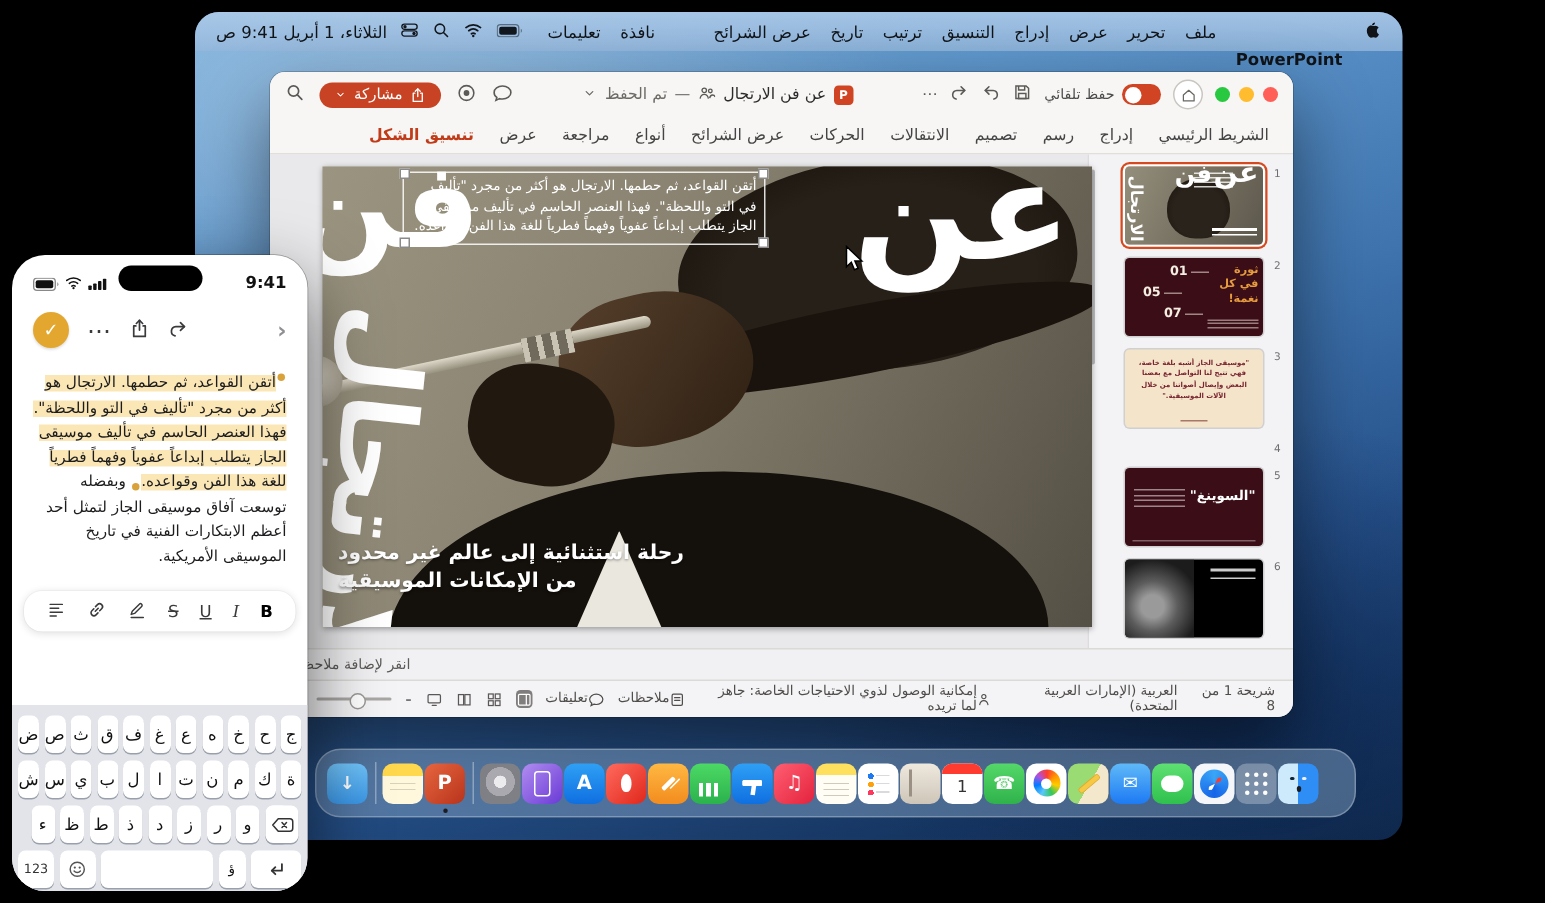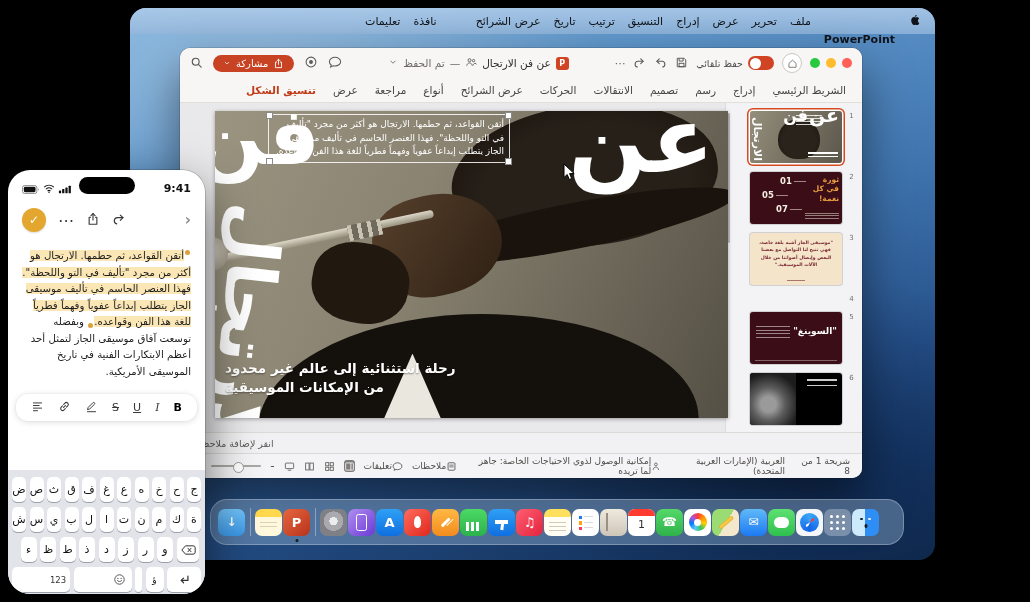--- a/index.html
+++ b/index.html
@@ -192,21 +192,21 @@
     height:27px;display:flex;align-items:center;justify-content:space-around;padding:0 8px;color:#3a3a3c;}
   .fmt-s{font-size:11px;text-decoration:line-through;}
   .fmt-u{font-size:11px;text-decoration:underline;}
   .fmt-i{font-size:11px;font-style:italic;font-family:"DejaVu Serif",serif;}
   .fmt-b{font-size:11px;font-weight:bold;color:#000;}
   .kb{position:absolute;left:0;right:0;bottom:0;top:300px;background:#e2e4e9;padding:7px 4px 0;}
   .kb-row{display:flex;gap:3.5px;justify-content:center;margin-bottom:5px;direction:ltr;}
   .kb-key{flex:1;height:25px;background:#fff;border-radius:5px;box-shadow:0 1px 0 #9aa0ab;display:flex;align-items:center;justify-content:center;
     font-size:11px;color:#111;max-width:16px;min-width:0;}
   .kb-row3 .kb-key{max-width:16px;}
-  .kb-wide{flex:0 0 24px;max-width:none;font-size:8.5px;color:#333;padding-left:34px;}
+  .kb-wide{flex:0 0 24px;max-width:none;font-size:8.5px;color:#333;}
   .kb-space{flex:1;max-width:none;}
   .kb-small{flex:0 0 18px;max-width:none;font-size:9px;}
   .kb-return{flex:0 0 34px;max-width:none;color:#333;}
   .kb-back{flex:0 0 22px;max-width:none;background:#fff;color:#333;}
 </style>
 </head>
 <body>
 
 <svg class="sprite" xmlns="http://www.w3.org/2000/svg">
   <symbol id="i-apple" viewBox="0 0 16 16">
@@ -380,20 +380,35 @@
     <div class="menubar">
       <span class="ico"><svg width="13" height="13">
             <use href="#i-apple"></use>
           </svg></span>
       <span class="appname">PowerPoint</span>
       <span style="display:contents">
         
       <span class="mitem">ملف</span><span class="mitem">تحرير</span><span class="mitem">عرض</span><span class="mitem">إدراج</span><span class="mitem">التنسيق</span><span class="mitem">ترتيب</span><span class="mitem">تاريخ</span><span class="mitem">عرض الشرائح</span></span>
       <span class="mitem mb-gap">نافذة</span>
       <span class="mitem">تعليمات</span>
+      <span class="mb-status">
+        <span class="ico"><svg width="18" height="9">
+              <use href="#i-battery"></use>
+            </svg></span>
+        <span class="ico"><svg width="13" height="13">
+              <use href="#i-wifi"></use>
+            </svg></span>
+        <span class="ico"><svg width="12" height="12">
+              <use href="#i-search"></use>
+            </svg></span>
+        <span class="ico"><svg width="12" height="12">
+              <use href="#i-cc"></use>
+            </svg></span>
+        <span>الثلاثاء، 1 أبريل 9:41 ص</span>
+      </span>
     </div>
 
     <div class="ppt">
 
       <div class="ttl">
         <span class="tl">
           <i class="r"></i>
           <i class="y"></i>
           <i class="g"></i>
         </span>

